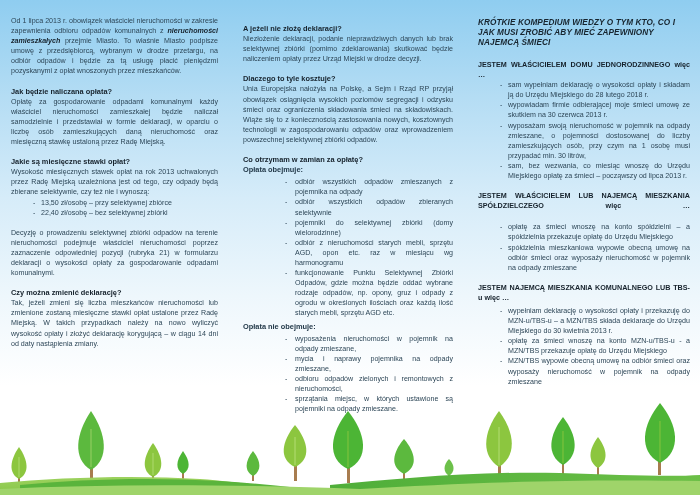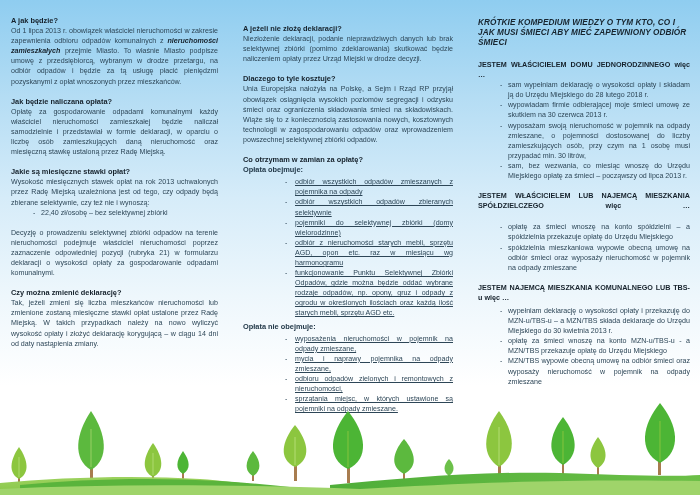--- a/index.html
+++ b/index.html
@@ -14,47 +14,47 @@
   .col1 { left: 11px; width: 207px; top: 16px; }
   .col2 { left: 243px; width: 210px; top: 16px; margin-top: 8px; }
   .col3 { left: 478px; width: 212px; top: 16px; }
   h3 { font-size: 7.4px; font-weight: bold; color: #16222c; margin: 0; line-height: 10.1px; }
   p { text-align: justify; color: #2d4657; }
   .sec { margin-bottom: 10px; }
   ul.dash { list-style: none; margin-left: 22px; }
   ul.dash li { position: relative; padding-left: 8px; color: #2d4657; text-align: justify; }
   ul.dash li::before { content: "-"; position: absolute; left: 0; }
   ul.dash2 { list-style: none; margin-left: 22px; }
-  ul.dash2 li { position: relative; padding-left: 10px; color: #2d4657; text-align: justify; text-decoration: underline; }
+  ul.dash2 li { position: relative; padding-left: 10px; color: #2d4657; text-align: justify; }
   ul.dash2 li::before { content: "-"; position: absolute; left: 0; }
   ul.dash3 { list-style: none; margin-left: 22px; }
   ul.dash3 li { position: relative; padding-left: 8px; color: #2d4657; text-align: justify; }
   ul.dash3 li::before { content: "-"; position: absolute; left: 0; }
   .b-it { font-weight: bold; font-style: italic; color: #16222c; }
   .col3 .title { font-size: 8.2px; font-weight: bold; font-style: italic; color: #17252f; line-height: 10px; margin-top: 2px; margin-bottom: 12px; letter-spacing: 0.1px; }
   .col3 h3 { font-size: 7.2px; text-align: justify; }
   .col3 h3.spread { text-align-last: justify; }
   .scene { position: absolute; left: 0; bottom: 0; width: 700px; height: 100px; }
 </style>
 </head>
 <body>
 
 <div class="col col1">
   <div class="sec">
-    <h3>A jak będzie?</h3>
     <p><span>Od 1 lipca 2013 r. obowiązek właściciel nieruchomości w zakresie zapewnienia odbioru odpadów komunalnych z </span><span class="b-it">nieruchomości zamieszkałych</span><span> przejmie Miasto. To właśnie Miasto podpisze umowę z przedsiębiorcą, wybranym w drodze przetargu, na odbiór odpadów i będzie za tą usługę płacić pieniędzmi pozyskanymi z opłat wnoszonych przez mieszkańców.</span></p>
   </div>
   <div class="sec">
     <h3>Jak będzie naliczana opłata?</h3>
     <p>Opłatę za gospodarowanie odpadami komunalnymi każdy właściciel nieruchomości zamieszkałej będzie naliczał samodzielnie i przedstawiał w formie deklaracji, w oparciu o liczbę osób zamieszkujących daną nieruchomość oraz miesięczną stawkę ustaloną przez Radę Miejską.</p>
   </div>
   <div class="sec">
     <h3>Jakie są miesięczne stawki opłat?</h3>
     <p>Wysokość miesięcznych stawek opłat na rok 2013 uchwalonych przez Radę Miejską uzależniona jest od tego, czy odpady będą zbierane selektywnie, czy też nie i wynoszą:</p>
     <ul class="dash">
+      <li>13,50 zł/osobę – przy selektywnej zbiórce</li>
       <li>22,40 zł/osobę – bez selektywnej zbiórki</li>
     </ul>
   </div>
   <div class="sec">
     <p>Decyzję o prowadzeniu selektywnej zbiórki odpadów na terenie nieruchomości podejmuje właściciel nieruchomości poprzez zaznaczenie odpowiedniej pozycji (rubryka 21) w formularzu deklaracji o wysokości opłaty za gospodarowanie odpadami komunalnymi.</p>
   </div>
   <div class="sec">
     <h3>Czy można zmienić deklarację?</h3>
     <p>Tak, jeżeli zmieni się liczba mieszkańców nieruchomości lub zmienione zostaną miesięczne stawki opłat ustalone przez Radę Miejską. W takich przypadkach należy na nowo wyliczyć wysokość opłaty i złożyć deklarację korygującą – w ciągu 14 dni od daty nastąpienia zmiany.</p>
   </div>
@@ -85,21 +85,21 @@
     <ul class="dash2" style="margin-left:42px;margin-top:2px">
       <li>wyposażenia nieruchomości w pojemnik na odpady zmieszane,</li>
       <li>mycia i naprawy pojemnika na odpady zmieszane,</li>
       <li>odbioru odpadów zielonych i remontowych z nieruchomości,</li>
       <li>sprzątania miejsc, w których ustawione są pojemniki na odpady zmieszane.</li>
     </ul>
   </div>
 </div>
 
 <div class="col col3">
-  <div class="title">KRÓTKIE KOMPEDIUM WIEDZY O TYM  KTO, CO I JAK MUSI ŚMIECI ABY MIEĆ ZAPEWNIONY ODBIÓR ŚMIECI</div>
+  <div class="title">KRÓTKIE KOMPEDIUM WIEDZY O TYM  KTO, CO I JAK MUSI ZROBIĆ ABY MIEĆ ZAPEWNIONY NAJEMCĄ ŚMIECI</div>
   <div class="sec">
     <h3>JESTEM WŁAŚCICIELEM DOMU JEDNORODZINNEGO więc …</h3>
     <ul class="dash3">
       <li>sam wypełniam deklarację o wysokości opłaty i składam ją do Urzędu Miejskiego do 28 lutego 2018 r.</li>
       <li>wypowiadam firmie odbierającej moje śmieci umowę ze skutkiem na 30 czerwca 2013 r.</li>
       <li>wyposażam swoją nieruchomość w pojemnik na odpady zmieszane, o pojemności dostosowanej do liczby zamieszkujących osób, przy czym na 1 osobę musi przypadać min. 30 litrów,</li>
       <li>sam, bez wezwania, co miesiąc wnoszę do Urzędu Miejskiego opłatę za śmieci – począwszy od lipca 2013 r.</li>
     </ul>
   </div>
   <div class="sec">

